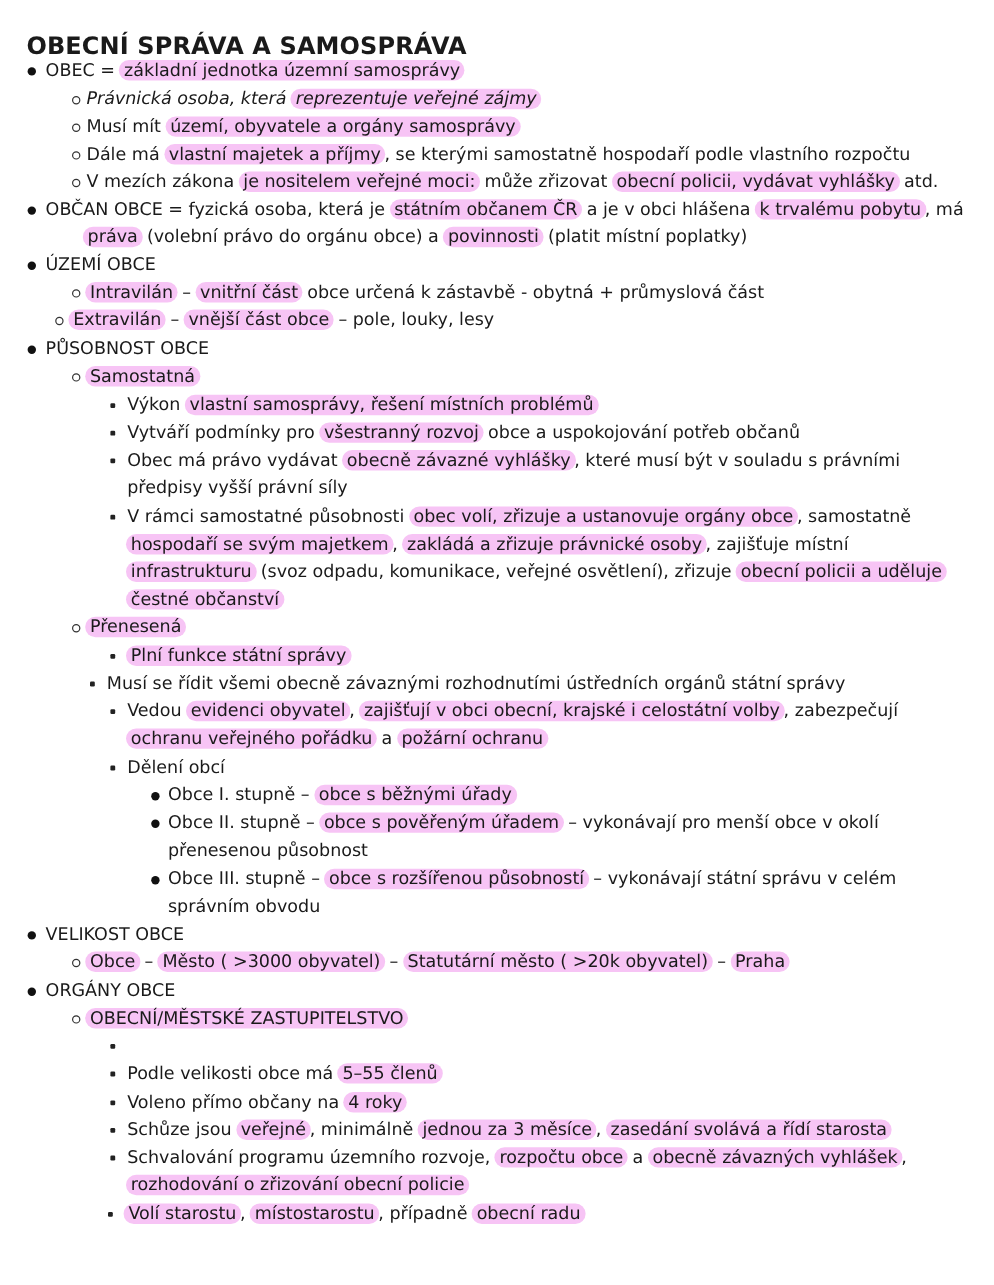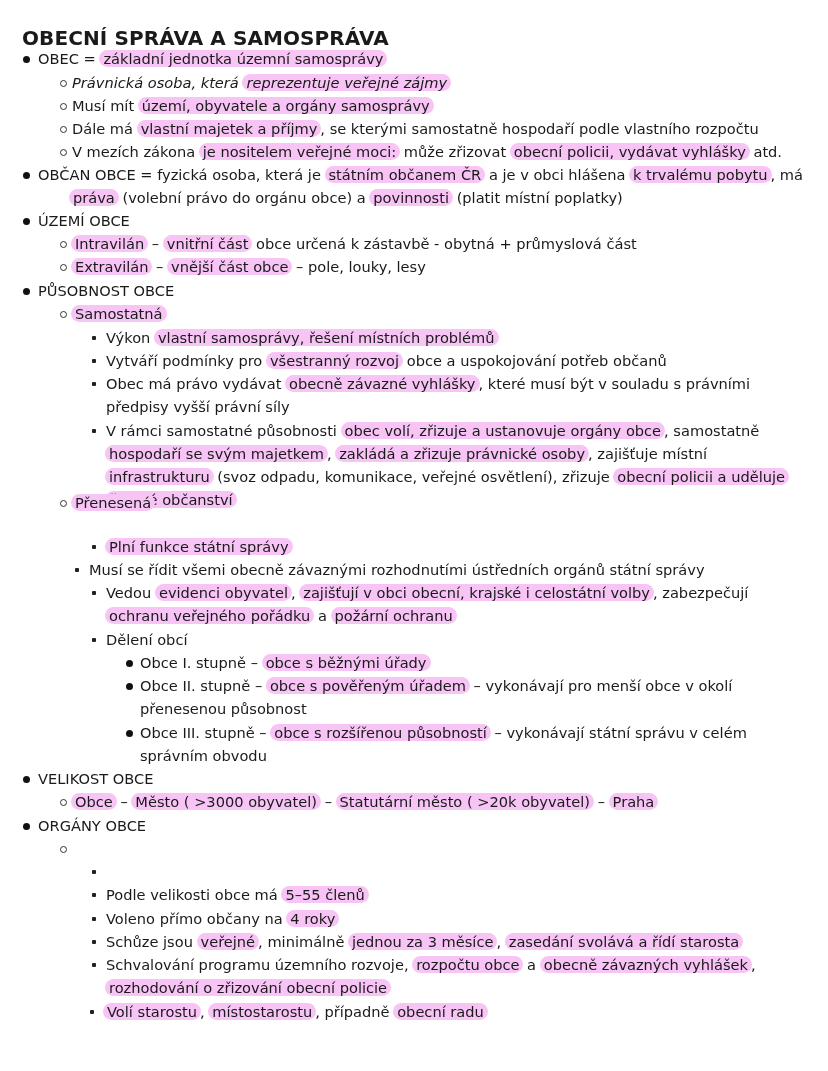--- a/index.html
+++ b/index.html
@@ -36,46 +36,46 @@
   <div id="lines">
       <div class="line" style="top: 48px; left: 38px;"><span class="bullet dot-fill" style="left: -15px; top: 8px;"></span><span>OBEC = </span><span class="hl">základní jednotka územní samosprávy</span></div>
       <div class="line" style="top: 72px; left: 72px; font-style: italic;"><span class="bullet dot-hollow" style="left: -12px; top: 8px;"></span><span>Právnická osoba, která </span><span class="hl">reprezentuje veřejné zájmy</span></div>
       <div class="line" style="top: 95px; left: 72px;"><span class="bullet dot-hollow" style="left: -12px; top: 8px;"></span><span>Musí mít </span><span class="hl">území, obyvatele a orgány samosprávy</span></div>
       <div class="line" style="top: 118px; left: 72px;"><span class="bullet dot-hollow" style="left: -12px; top: 8px;"></span><span>Dále má </span><span class="hl">vlastní majetek a příjmy</span><span>, se kterými samostatně hospodaří podle vlastního rozpočtu</span></div>
       <div class="line" style="top: 141px; left: 72px;"><span class="bullet dot-hollow" style="left: -12px; top: 8px;"></span><span>V mezích zákona </span><span class="hl">je nositelem veřejné moci:</span><span> může zřizovat </span><span class="hl">obecní policii, vydávat vyhlášky</span><span> atd.</span></div>
       <div class="line" style="top: 164px; left: 38px;"><span class="bullet dot-fill" style="left: -15px; top: 8px;"></span><span>OBČAN OBCE = fyzická osoba, která je </span><span class="hl">státním občanem ČR</span><span> a je v obci hlášena </span><span class="hl">k trvalému pobytu</span><span>, má</span></div>
       <div class="line" style="top: 187px; left: 38px; margin-left: 32px;"><span class="hl">práva</span><span> (volební právo do orgánu obce) a </span><span class="hl">povinnosti</span><span> (platit místní poplatky)</span></div>
       <div class="line" style="top: 210px; left: 38px;"><span class="bullet dot-fill" style="left: -15px; top: 8px;"></span><span>ÚZEMÍ OBCE</span></div>
       <div class="line" style="top: 233px; left: 72px;"><span class="bullet dot-hollow" style="left: -12px; top: 8px;"></span><span class="hl">Intravilán</span><span> – </span><span class="hl">vnitřní část</span><span> obce určená k zástavbě - obytná + průmyslová část</span></div>
-      <div class="line" style="top: 256px; left: 72px; text-align: right;"><span class="bullet dot-hollow" style="left: -12px; top: 8px;"></span><span class="hl">Extravilán</span><span> – </span><span class="hl">vnější část obce</span><span> – pole, louky, lesy</span></div>
+      <div class="line" style="top: 256px; left: 58px; text-align: right;"><span class="bullet dot-hollow" style="left: -12px; top: 8px;"></span><span class="hl">Extravilán</span><span> – </span><span class="hl">vnější část obce</span><span> – pole, louky, lesy</span></div>
       <div class="line" style="top: 280px; left: 38px;"><span class="bullet dot-fill" style="left: -15px; top: 8px;"></span><span>PŮSOBNOST OBCE</span></div>
       <div class="line" style="top: 303px; left: 72px;"><span class="bullet dot-hollow" style="left: -12px; top: 8px;"></span><span class="hl">Samostatná</span></div>
       <div class="line" style="top: 327px; left: 106px;"><span class="bullet dot-tri" style="left: -14px; top: 9px;"></span><span>Výkon </span><span class="hl">vlastní samosprávy, řešení místních problémů</span></div>
       <div class="line" style="top: 350px; left: 106px;"><span class="bullet dot-tri" style="left: -14px; top: 9px;"></span><span>Vytváří podmínky pro </span><span class="hl">všestranný rozvoj</span><span> obce a uspokojování potřeb občanů</span></div>
       <div class="line" style="top: 373px; left: 106px;"><span class="bullet dot-tri" style="left: -14px; top: 9px;"></span><span>Obec má právo vydávat </span><span class="hl">obecně závazné vyhlášky</span><span>, které musí být v souladu s právními</span></div>
       <div class="line" style="top: 396px; left: 106px;"><span>předpisy vyšší právní síly</span></div>
       <div class="line" style="top: 420px; left: 106px;"><span class="bullet dot-tri" style="left: -14px; top: 9px;"></span><span>V rámci samostatné působnosti </span><span class="hl">obec volí, zřizuje a ustanovuje orgány obce</span><span>, samostatně</span></div>
       <div class="line" style="top: 443px; left: 106px;"><span class="hl">hospodaří se svým majetkem</span><span>, </span><span class="hl">zakládá a zřizuje právnické osoby</span><span>, zajišťuje místní</span></div>
       <div class="line" style="top: 466px; left: 106px;"><span class="hl">infrastrukturu</span><span> (svoz odpadu, komunikace, veřejné osvětlení), zřizuje </span><span class="hl">obecní policii a uděluje</span></div>
       <div class="line" style="top: 489px; left: 106px;"><span class="hl">čestné občanství</span></div>
-      <div class="line" style="top: 492px; left: 72px;"><span class="bullet dot-hollow" style="left: -12px; top: 8px;"></span><span class="hl">Přenesená</span></div>
+      <div class="line" style="top: 512px; left: 72px;"><span class="bullet dot-hollow" style="left: -12px; top: 8px;"></span><span class="hl">Přenesená</span></div>
       <div class="line" style="top: 536px; left: 106px;"><span class="bullet dot-tri" style="left: -14px; top: 9px;"></span><span class="hl">Plní funkce státní správy</span></div>
       <div class="line" style="top: 559px; left: 89px; text-align: center;"><span class="bullet dot-tri" style="left: -14px; top: 9px;"></span><span>Musí se řídit všemi obecně závaznými rozhodnutími ústředních orgánů státní správy</span></div>
       <div class="line" style="top: 582px; left: 106px;"><span class="bullet dot-tri" style="left: -14px; top: 9px;"></span><span>Vedou </span><span class="hl">evidenci obyvatel</span><span>, </span><span class="hl">zajišťují v obci obecní, krajské i celostátní volby</span><span>, zabezpečují</span></div>
       <div class="line" style="top: 605px; left: 106px;"><span class="hl">ochranu veřejného pořádku</span><span> a </span><span class="hl">požární ochranu</span></div>
       <div class="line" style="top: 629px; left: 106px;"><span class="bullet dot-tri" style="left: -14px; top: 9px;"></span><span>Dělení obcí</span></div>
       <div class="line" style="top: 652px; left: 140px;"><span class="bullet dot-fill" style="left: -14px; top: 8px;"></span><span>Obce I. stupně – </span><span class="hl">obce s běžnými úřady</span></div>
       <div class="line" style="top: 675px; left: 140px;"><span class="bullet dot-fill" style="left: -14px; top: 8px;"></span><span>Obce II. stupně – </span><span class="hl">obce s pověřeným úřadem</span><span> – vykonávají pro menší obce v okolí</span></div>
       <div class="line" style="top: 698px; left: 140px;"><span>přenesenou působnost</span></div>
       <div class="line" style="top: 722px; left: 140px;"><span class="bullet dot-fill" style="left: -14px; top: 8px;"></span><span>Obce III. stupně – </span><span class="hl">obce s rozšířenou působností</span><span> – vykonávají státní správu v celém</span></div>
       <div class="line" style="top: 745px; left: 140px;"><span>správním obvodu</span></div>
       <div class="line" style="top: 768px; left: 38px;"><span class="bullet dot-fill" style="left: -15px; top: 8px;"></span><span>VELIKOST OBCE</span></div>
       <div class="line" style="top: 791px; left: 72px;"><span class="bullet dot-hollow" style="left: -12px; top: 8px;"></span><span class="hl">Obce</span><span> – </span><span class="hl">Město ( &gt;3000 obyvatel)</span><span> – </span><span class="hl">Statutární město ( &gt;20k obyvatel)</span><span> – </span><span class="hl">Praha</span></div>
       <div class="line" style="top: 815px; left: 38px;"><span class="bullet dot-fill" style="left: -15px; top: 8px;"></span><span>ORGÁNY OBCE</span></div>
-      <div class="line" style="top: 838px; left: 72px;"><span class="bullet dot-hollow" style="left: -12px; top: 8px;"></span></div>
+      <div class="line" style="top: 838px; left: 72px;"><span class="bullet dot-hollow" style="left: -12px; top: 8px;"></span><span class="hl">OBECNÍ/MĚSTSKÉ ZASTUPITELSTVO</span></div>
       <div class="line" style="top: 861px; left: 106px;"><span class="bullet dot-tri" style="left: -14px; top: 9px;"></span></div>
       <div class="line" style="top: 884px; left: 106px;"><span class="bullet dot-tri" style="left: -14px; top: 9px;"></span><span>Podle velikosti obce má </span><span class="hl">5–55 členů</span></div>
       <div class="line" style="top: 908px; left: 106px;"><span class="bullet dot-tri" style="left: -14px; top: 9px;"></span><span>Voleno přímo občany na </span><span class="hl">4 roky</span></div>
       <div class="line" style="top: 931px; left: 106px;"><span class="bullet dot-tri" style="left: -14px; top: 9px;"></span><span>Schůze jsou </span><span class="hl">veřejné</span><span>, minimálně </span><span class="hl">jednou za 3 měsíce</span><span>, </span><span class="hl">zasedání svolává a řídí starosta</span></div>
       <div class="line" style="top: 954px; left: 106px;"><span class="bullet dot-tri" style="left: -14px; top: 9px;"></span><span>Schvalování programu územního rozvoje, </span><span class="hl">rozpočtu obce</span><span> a </span><span class="hl">obecně závazných vyhlášek</span><span>,</span></div>
       <div class="line" style="top: 977px; left: 106px;"><span class="hl">rozhodování o zřizování obecní policie</span></div>
       <div class="line" style="top: 1001px; left: 104px;"><span class="bullet dot-tri" style="left: -14px; top: 9px;"></span><span class="hl">Volí starostu</span><span>, </span><span class="hl">místostarostu</span><span>, případně </span><span class="hl">obecní radu</span></div>
     </div>
 </div>
 

